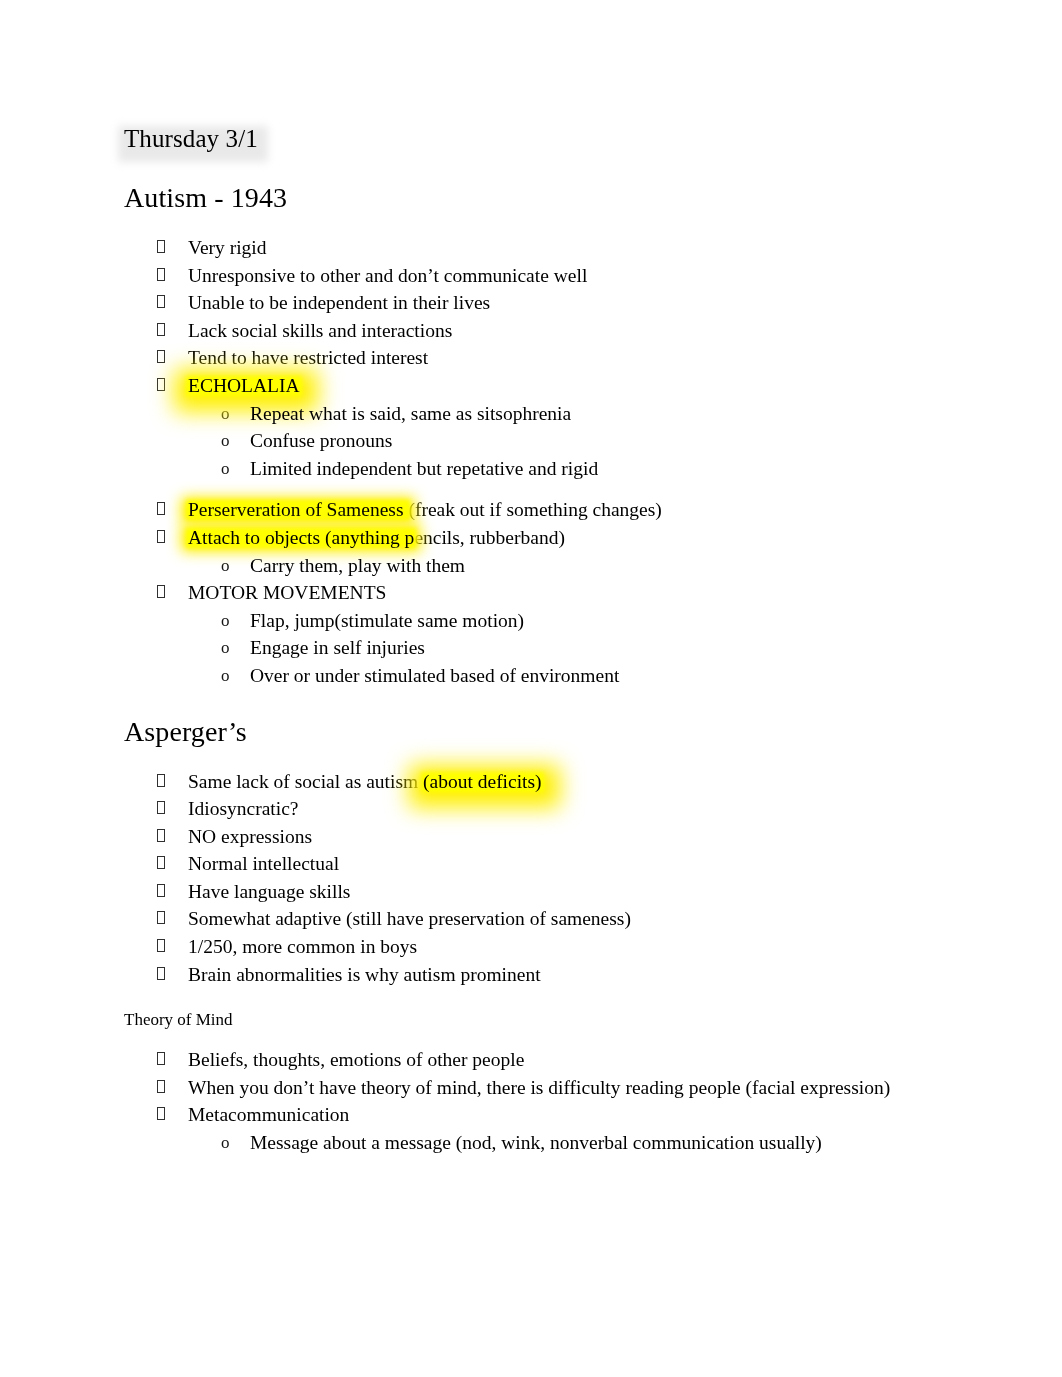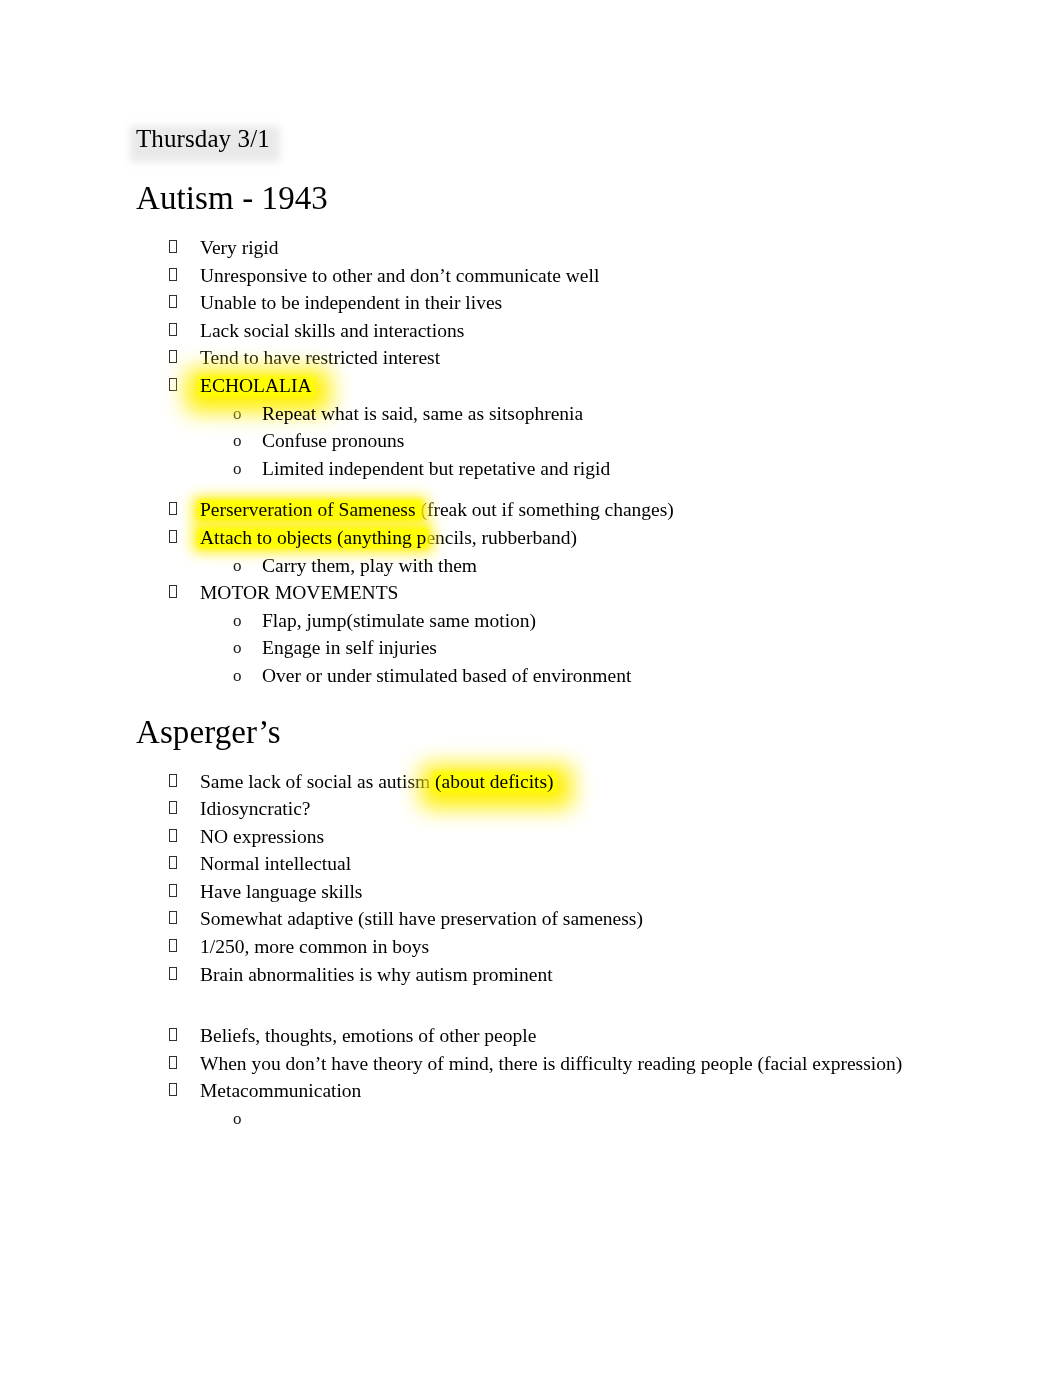--- a/index.html
+++ b/index.html
@@ -14,21 +14,21 @@
     font-family: "Liberation Serif", "DejaVu Serif", serif;
     color: #000000;
     -webkit-font-smoothing: antialiased;
     position: relative;
     overflow: hidden;
   }
 
   .page {
     position: absolute;
     top: 0;
-    left: 12px;
+    left: 0;
     width: 1040px;
     height: 1377px;
     background: #ffffff;
   }
 
   .content {
     position: absolute;
     left: 124px;
     top: 122px;
     width: 820px;
@@ -53,21 +53,21 @@
     background: #e9e9e9;
     filter: blur(4px);
     z-index: 0;
   }
   .doc-title .txt {
     position: relative;
     z-index: 1;
   }
 
   .section-heading {
-    font-size: 33px;
+    font-size: 28px;
     line-height: 32px;
     font-weight: normal;
     margin: 0;
     letter-spacing: 0.1px;
   }
 
   .sub-label {
     font-size: 17px;
     line-height: 24px;
     margin: 0;
@@ -312,20 +312,21 @@
         <span class="li-text">1/250, more common in boys</span>
       </li>
       <li>
         <span class="marker"><span class="tofu"></span></span>
         <span class="li-text">Brain abnormalities is why autism prominent</span>
       </li>
     </ul>
 
     <div class="spacer-md"></div>
 
+    <p class="sub-label">Theory of Mind</p>
 
     <div class="spacer-sm"></div>
 
     <ul class="lvl1">
       <li>
         <span class="marker"><span class="tofu"></span></span>
         <span class="li-text">Beliefs, thoughts, emotions of other people</span>
       </li>
       <li>
         <span class="marker"><span class="tofu"></span></span>
@@ -333,17 +334,18 @@
       </li>
       <li>
         <span class="marker"><span class="tofu"></span></span>
         <span class="li-text">Metacommunication</span>
       </li>
     </ul>
 
     <ul class="lvl2">
       <li>
         <span class="marker">o</span>
+        <span class="li-text">Message about a message (nod, wink, nonverbal communication usually)</span>
       </li>
     </ul>
 
   </div>
 </div>
 
 </body></html>

